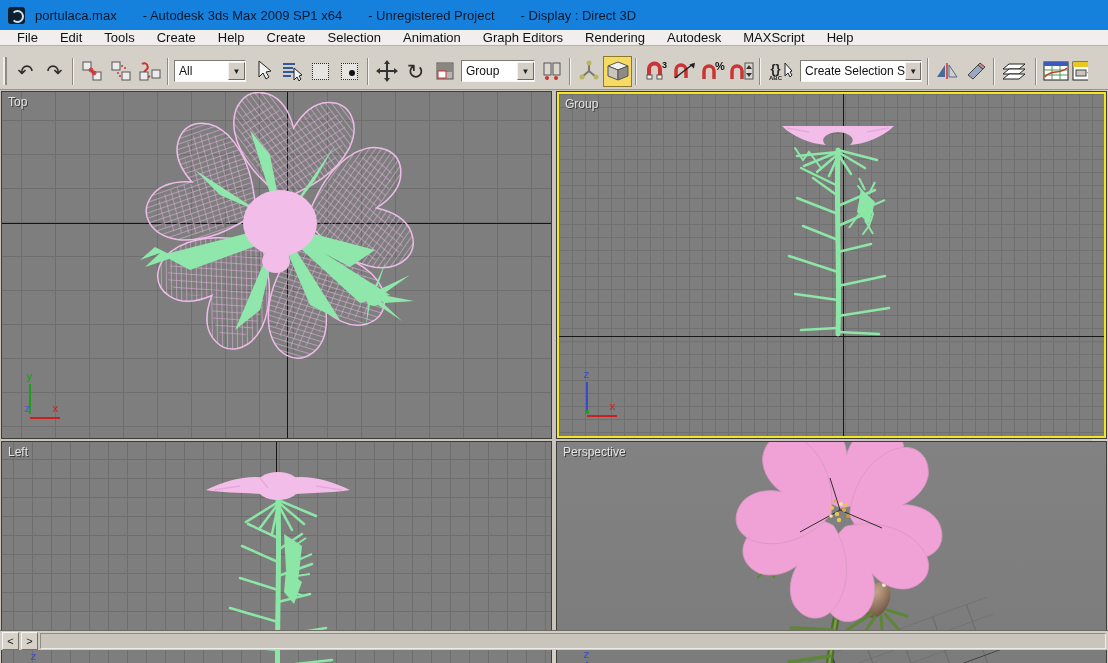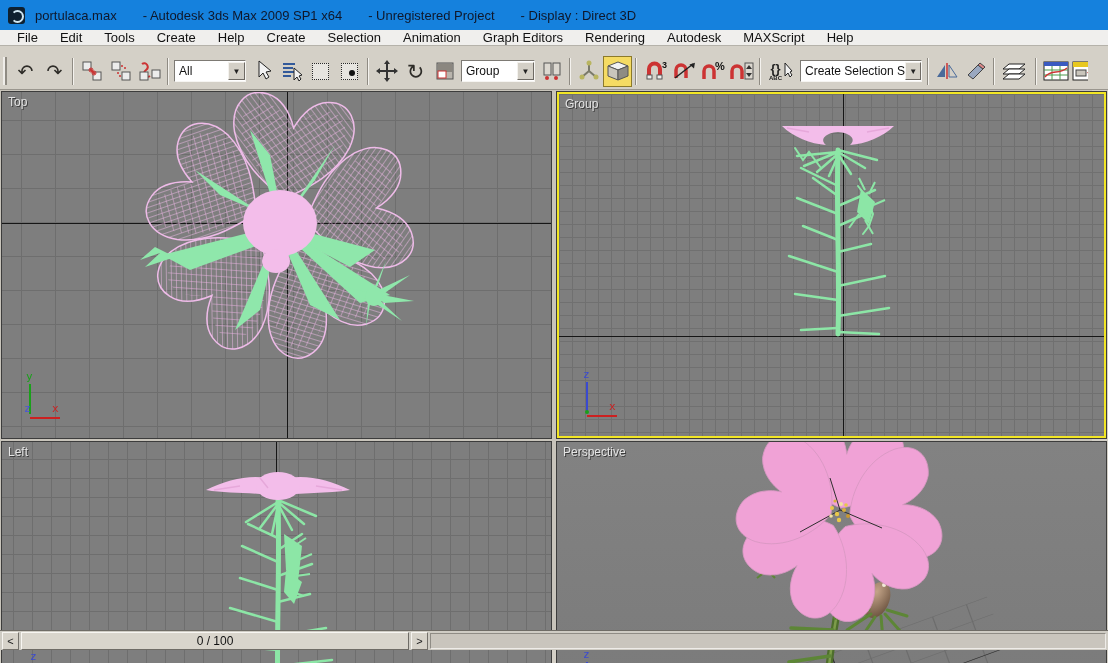--- a/index.html
+++ b/index.html
@@ -520,21 +520,18 @@
         <path d="M16 48 L42 54" stroke="#cc2020" stroke-width="2"></path>
         <text x="12" y="10" fill="#3a4ad0">z</text>
         <text x="22" y="22" fill="#1aa01a">y</text>
         <text x="44" y="50" fill="#cc2020">x</text>
       </svg>
     </div>
   </div>
 
   <div id="timeline">
     <div class="tl-btn">&lt;</div>
-    <div id="tl-slider">
-      <span>0 / 100</span>
-    </div>
     <div class="tl-btn">&gt;</div>
     <div id="tl-groove"></div>
   </div>
 
 
 </div>
 
 </body></html>

